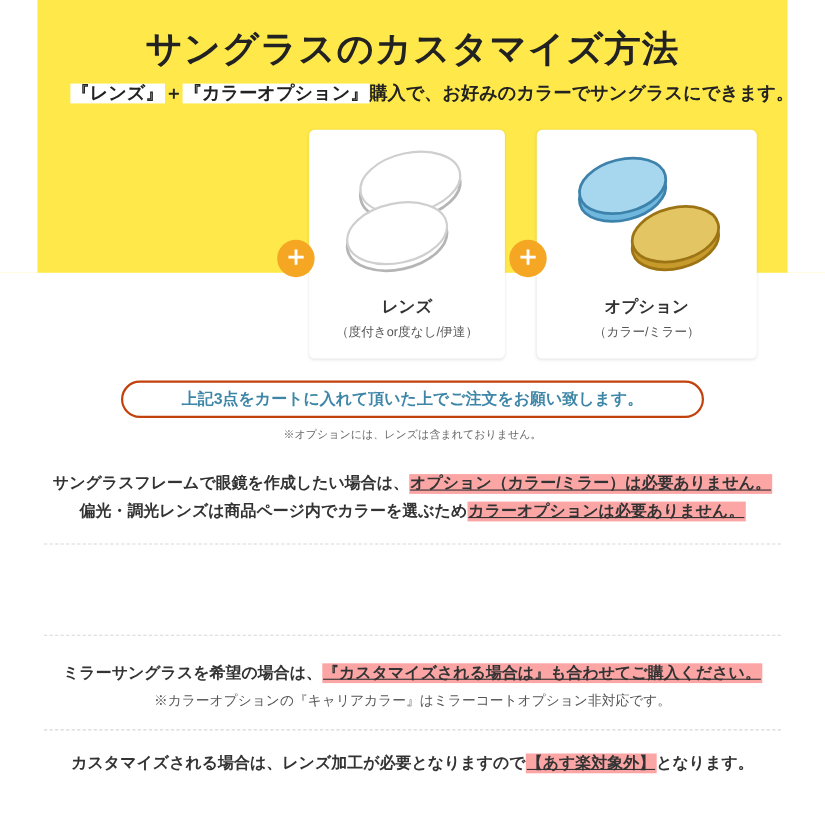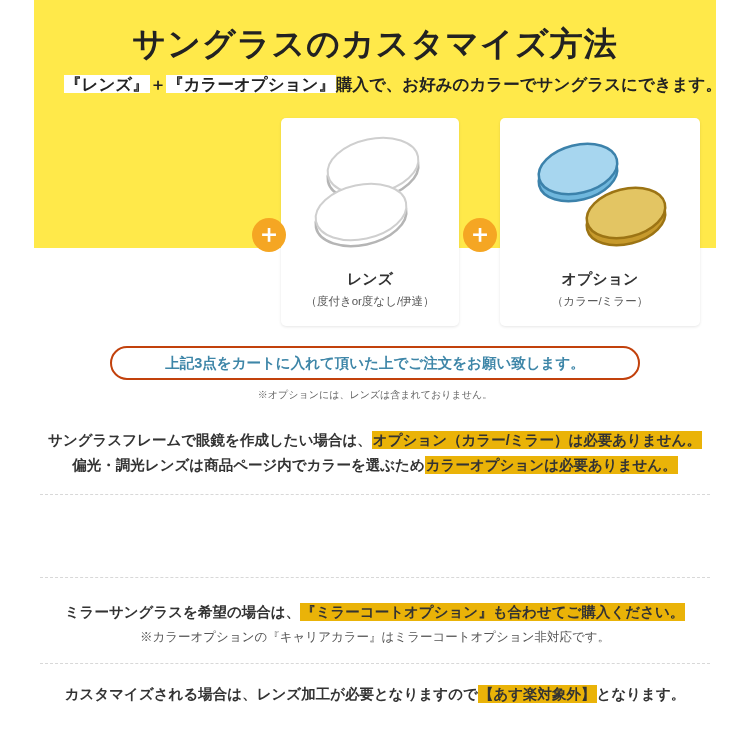--- a/index.html
+++ b/index.html
@@ -37,21 +37,21 @@
 
   
   .cards { position:absolute; top:118px; left:0; width:750px; height:215px; }
   .card {
     position:absolute; top:0; width:178px; height:208px;
     background:#ffffff; border-radius:5px;
     box-shadow:0 1px 3px rgba(0,0,0,0.10);
   }
   .card.c1 { left:57px; }
   .card.c2 { left:281px; }
-  .card.c3 { left:500px; width:200px;}
+  .card.c3 { left:488px; width:200px;}
   .card-art { position:absolute; top:14px; left:0; width:100%; height:122px; }
   .card-label {
     position:absolute; left:0; width:100%; text-align:center;
     font-size:15px; font-weight:bold; color:#333;
   }
   .card .lbl1 { top:152px; }
   .card .lbl2 { top:176px; font-size:11.5px; font-weight:normal; color:#555; }
 
   .plus {
     position:absolute; top:100px; width:34px; height:34px; border-radius:50%;
@@ -76,21 +76,21 @@
   
   .divider {
     position:absolute; left:40px; width:670px; height:0;
     border-top:1px dashed #d8d8d8;
   }
 
   
   .block { position:absolute; left:0; width:750px; text-align:center; }
   .line { font-size:14.5px; font-weight:bold; color:#333; line-height:25px; }
   .line.thin { font-weight:normal; font-size:12.5px; color:#555; }
-  .mark { background:#eab308; padding:1px 1px; }
+  .mark { background:#fca5a5; padding:1px 1px;text-decoration:underline; }
 </style>
 </head>
 <body>
 
 <div class="page">
 
   <div class="yellow-band">
     <div class="left-white"></div>
     <div class="right-white"></div>
   </div>
@@ -150,21 +150,21 @@
       <span>サングラスフレームで眼鏡を作成したい場合は、</span><span class="mark">オプション（カラー/ミラー）は必要ありません。</span>
     </div>
     <div class="line">
       <span>偏光・調光レンズは商品ページ内でカラーを選ぶため</span><span class="mark">カラーオプションは必要ありません。</span>
     </div>
   </div>
 
 
   <div class="block" style="top:600px;">
     <div class="line">
-      <span>ミラーサングラスを希望の場合は、</span><span class="mark">『ミラーコートオプション』も合わせてご購入ください。</span>
+      <span>ミラーサングラスを希望の場合は、</span><span class="mark">『カスタマイズされる場合は』も合わせてご購入ください。</span>
     </div>
     <div class="line thin">※カラーオプションの『キャリアカラー』はミラーコートオプション非対応です。</div>
   </div>
 
   <div class="block" style="top:682px;">
     <div class="line">
       <span>カスタマイズされる場合は、レンズ加工が必要となりますので</span><span class="mark">【あす楽対象外】</span><span>となります。</span>
     </div>
   </div>
 

